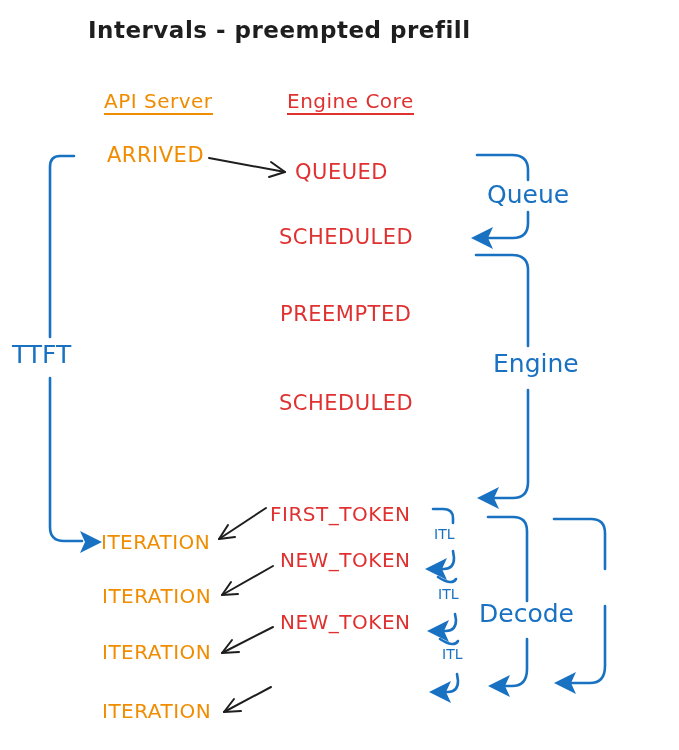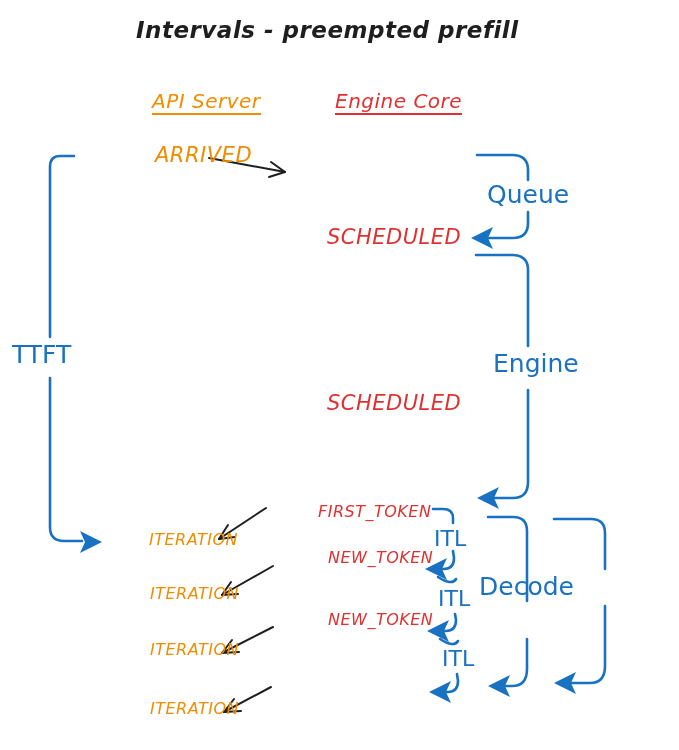--- a/index.html
+++ b/index.html
@@ -2,30 +2,30 @@
 <html><head>
 <meta charset="utf-8">
 <style>
   html,body{margin:0;padding:0;background:#ffffff;}
   .stage{
     position:relative;width:679px;height:750px;background:#ffffff;overflow:hidden;
     font-family:"DejaVu Sans","Liberation Sans",sans-serif;
   }
   .stage svg{position:absolute;left:0;top:0;}
   .lbl{position:absolute;white-space:nowrap;line-height:1.1;}
-  .hand{font-style:italic;letter-spacing:0.5px;margin-left:48px;}
+  .hand{letter-spacing:0.5px;}
   .title{font-size:23px;font-weight:bold;color:#1e1e1e;letter-spacing:0.5px;}
   .orange{color:#f08c00;}
   .red{color:#e03131;}
   .blue{color:#1971c2;font-style:normal;letter-spacing:0;}
   .hdr{font-size:20px;padding-bottom:1px;border-bottom:2px solid currentColor;}
   .evt{font-size:21px;}
-  .tok{font-size:16px;text-align:right;}
+  .tok{font-size:20px;text-align:right;}
   .interval{font-size:25px;}
-  .itl{font-size:22px;}
+  .itl{font-size:14px;}
 </style>
 </head>
 <body>
 
 <div class="stage">
 
   <svg width="679" height="750" viewBox="0 0 679 750">
 
     <g stroke="#1e1e1e" stroke-width="2" fill="none" stroke-linecap="round" stroke-linejoin="round">
       <g>
@@ -94,27 +94,29 @@
 
   <div class="lbl hand red hdr" style="left:287px;top:90px">Engine Core</div>
   <div class="lbl hand orange hdr" style="left:104px;top:90px">API Server</div>
 
   <div class="lbl hand orange evt" style="left:107px;top:144px">ARRIVED</div>
   <div class="lbl hand orange tok" style="left:101px;top:531px">ITERATION</div>
   <div class="lbl hand orange tok" style="left:102px;top:585px">ITERATION</div>
   <div class="lbl hand orange tok" style="left:102px;top:641px">ITERATION</div>
   <div class="lbl hand orange tok" style="left:102px;top:700px">ITERATION</div>
 
+  <div class="lbl hand red evt" style="left:295px;top:161px">QUEUED</div>
   <div class="lbl hand red evt" style="left:279px;top:226px">SCHEDULED</div>
+  <div class="lbl hand red evt" style="left:280px;top:303px">PREEMPTED</div>
   <div class="lbl hand red evt" style="left:279px;top:392px">SCHEDULED</div>
   <div class="lbl hand red tok" style="left:270px;top:503px">FIRST_TOKEN</div>
   <div class="lbl hand red tok" style="left:280px;top:549px">NEW_TOKEN</div>
   <div class="lbl hand red tok" style="left:280px;top:611px">NEW_TOKEN</div>
 
   <div class="lbl blue interval" style="left:12px;top:341px">TTFT</div>
   <div class="lbl blue interval" style="left:487px;top:181px">Queue</div>
   <div class="lbl blue interval" style="left:493px;top:350px">Engine</div>
   <div class="lbl blue itl" style="left:434px;top:527px">ITL</div>
   <div class="lbl blue itl" style="left:438px;top:587px">ITL</div>
   <div class="lbl blue itl" style="left:442px;top:647px">ITL</div>
-  <div class="lbl blue interval" style="left:479px;top:573px">Decode</div>
+  <div class="lbl blue interval" style="left:479px;top:600px">Decode</div>
 
 </div>
 
 </body></html>

